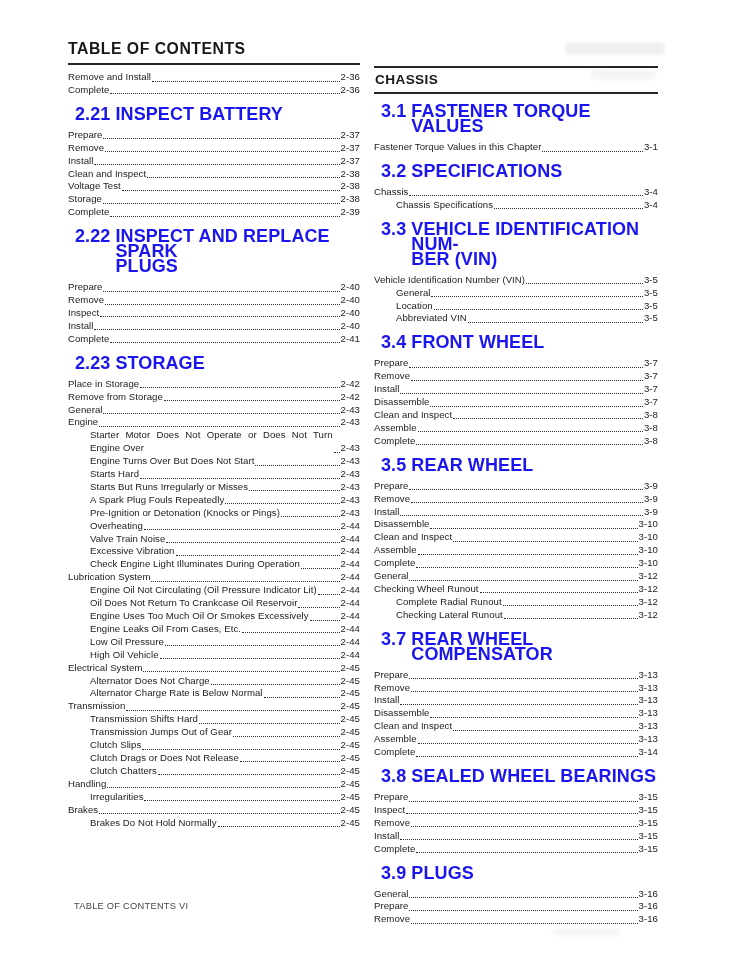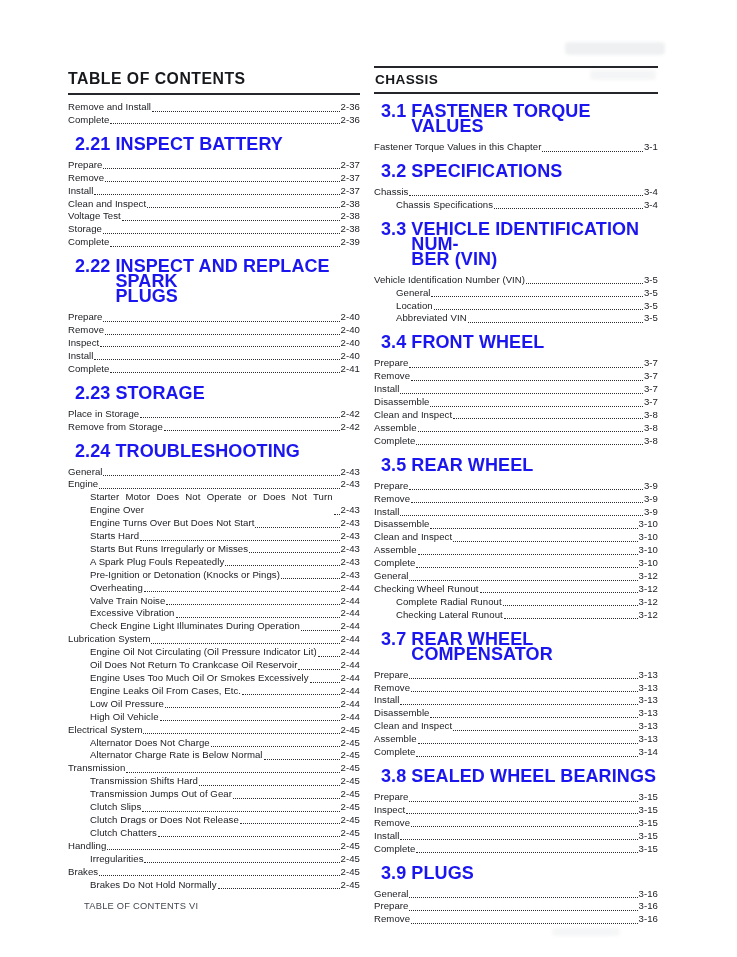--- a/index.html
+++ b/index.html
@@ -5,41 +5,41 @@
   html,body{margin:0;padding:0;}
   body{
     width:737px;height:957px;background:#ffffff;position:relative;overflow:hidden;
     font-family:"Liberation Sans","DejaVu Sans",sans-serif;
     color:var(--text,#212227);
     -webkit-font-smoothing:antialiased;
   }
   .page{position:absolute;inset:0;}
   .columns{position:absolute;left:68px;top:40px;width:590px;display:flex;gap:14px;}
   .col{flex:none;}
-  .col-left{width:292px;margin-top:30px;}
+  .col-left{width:292px;}
   .col-right{width:284px;margin-top:26px;}
 
   .page-title{font-size:15.8px;font-weight:bold;letter-spacing:.5px;color:#17181c;}
   .title-rule{border-top:2.6px solid var(--rule,#25262b);margin:5px 0 6px 0;}
 
   .chapter-header{border-top:2.2px solid var(--rule,#25262b);border-bottom:2.2px solid var(--rule,#25262b);padding:4px 0 5px 1px;margin-bottom:3px;}
   .chapter-title{font-size:13.6px;font-weight:bold;letter-spacing:.4px;color:#17181c;}
 
   .sec-heading{display:flex;gap:5px;color:var(--blue,#1b16ef);font-weight:bold;
     font-size:18px;line-height:15px;margin:10px 0 7px 7px;letter-spacing:.1px;}
   .hnum{flex:none;}
   .hline{display:block;}
 
   .entry{display:flex;align-items:flex-end;font-size:9.6px;line-height:12.9px;letter-spacing:.05px;}
   .entry.lvl1{padding-left:22px;}
   .entry-label{flex:0 1 auto;text-align:justify;}
   .dots{flex:1 1 6px;min-width:6px;border-bottom:1.6px dotted #2c2d31;margin:0 1px 2.4px 1px;}
   .page-num{flex:none;}
 
-  .footer{position:absolute;left:84px;top:901px;font-size:9.3px;color:var(--footer,#42464f);letter-spacing:.25px;}
+  .footer{position:absolute;left:74px;top:901px;font-size:9.3px;color:var(--footer,#42464f);letter-spacing:.25px;}
 
   .smudge{position:absolute;background:#eceeef;border-radius:4px;filter:blur(1.6px);}
   .s1{left:565px;top:42px;width:100px;height:13px;opacity:.85;}
   .s2{left:590px;top:70px;width:66px;height:10px;opacity:.55;}
   .s3{left:552px;top:928px;width:68px;height:8px;opacity:.5;}
 </style>
 </head>
 <body>
 
 <div class="page">
@@ -153,26 +153,20 @@
               <span class="dots"></span>
               <span class="page-num">2-42</span>
             </div>
             <div class="entry lvl0">
               <span class="entry-label">Remove from Storage</span>
               <span class="dots"></span>
               <span class="page-num">2-42</span>
             </div>
           </div>
           <div class="toc-section">
-            <div class="sec-heading">
-              <span class="hnum">2.24</span>
-              <span class="htitle">
-                <span class="hline">TROUBLESHOOTING</span>
-              </span>
-            </div>
             <div class="entry lvl0">
               <span class="entry-label">General</span>
               <span class="dots"></span>
               <span class="page-num">2-43</span>
             </div>
             <div class="entry lvl0">
               <span class="entry-label">Engine</span>
               <span class="dots"></span>
               <span class="page-num">2-43</span>
             </div>

